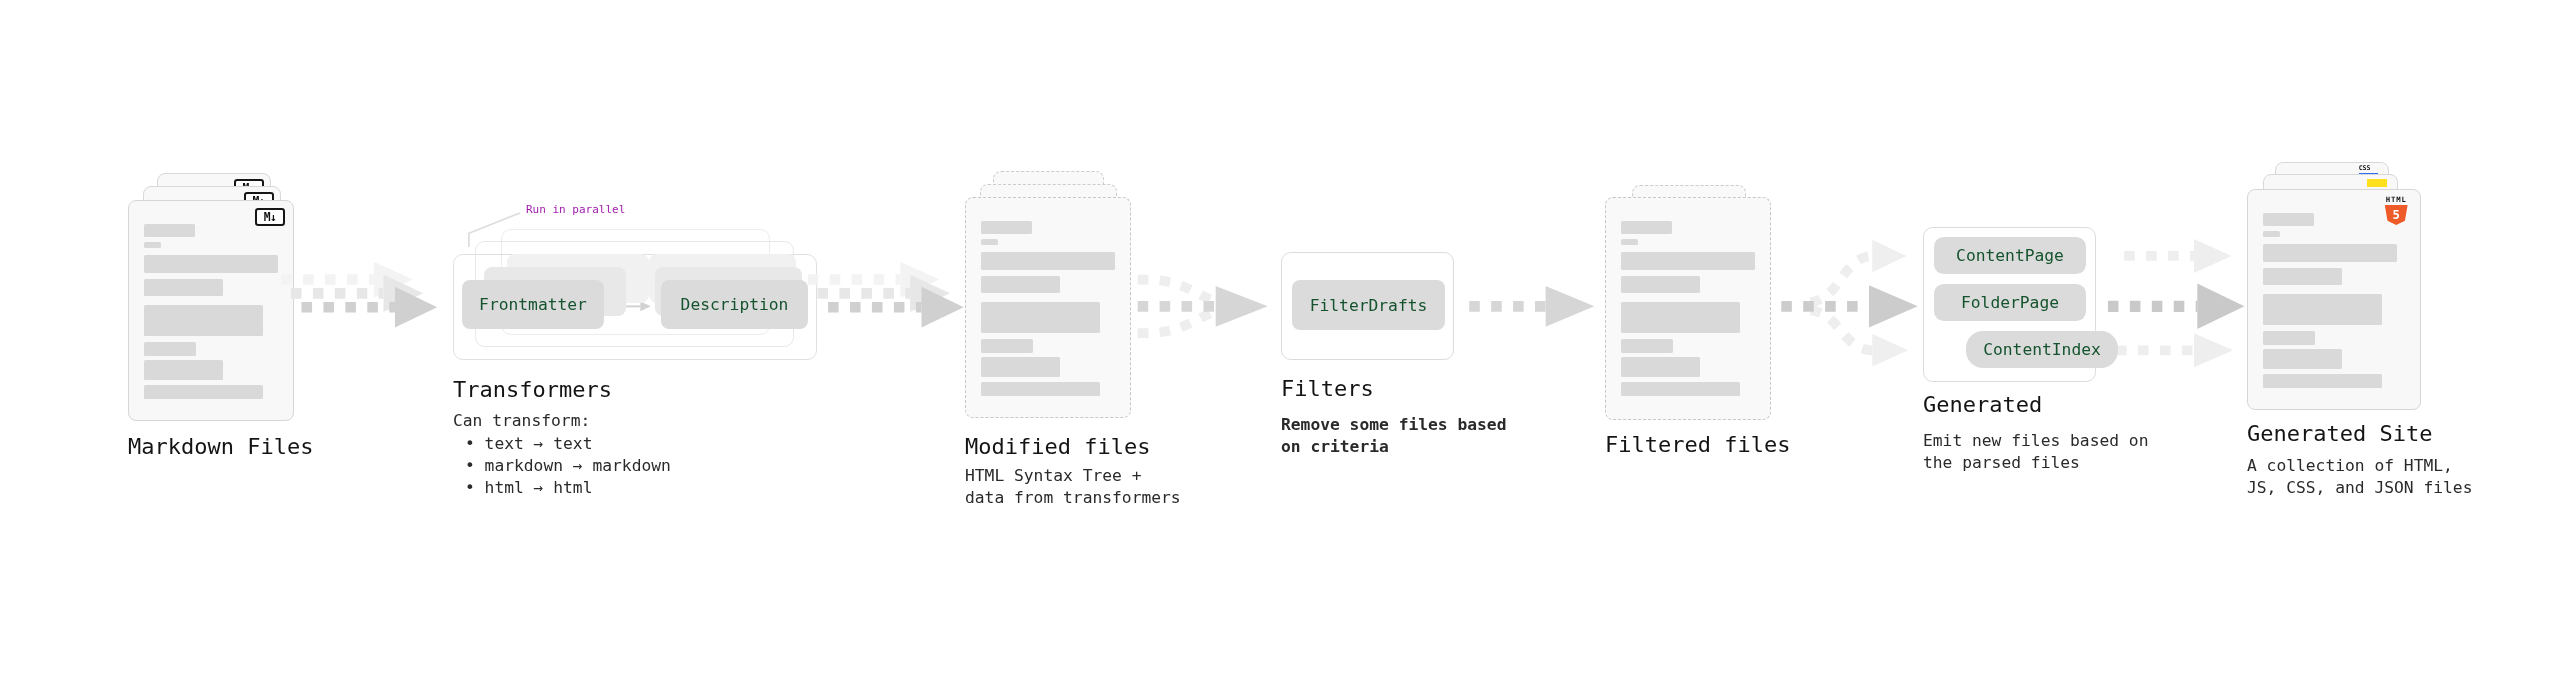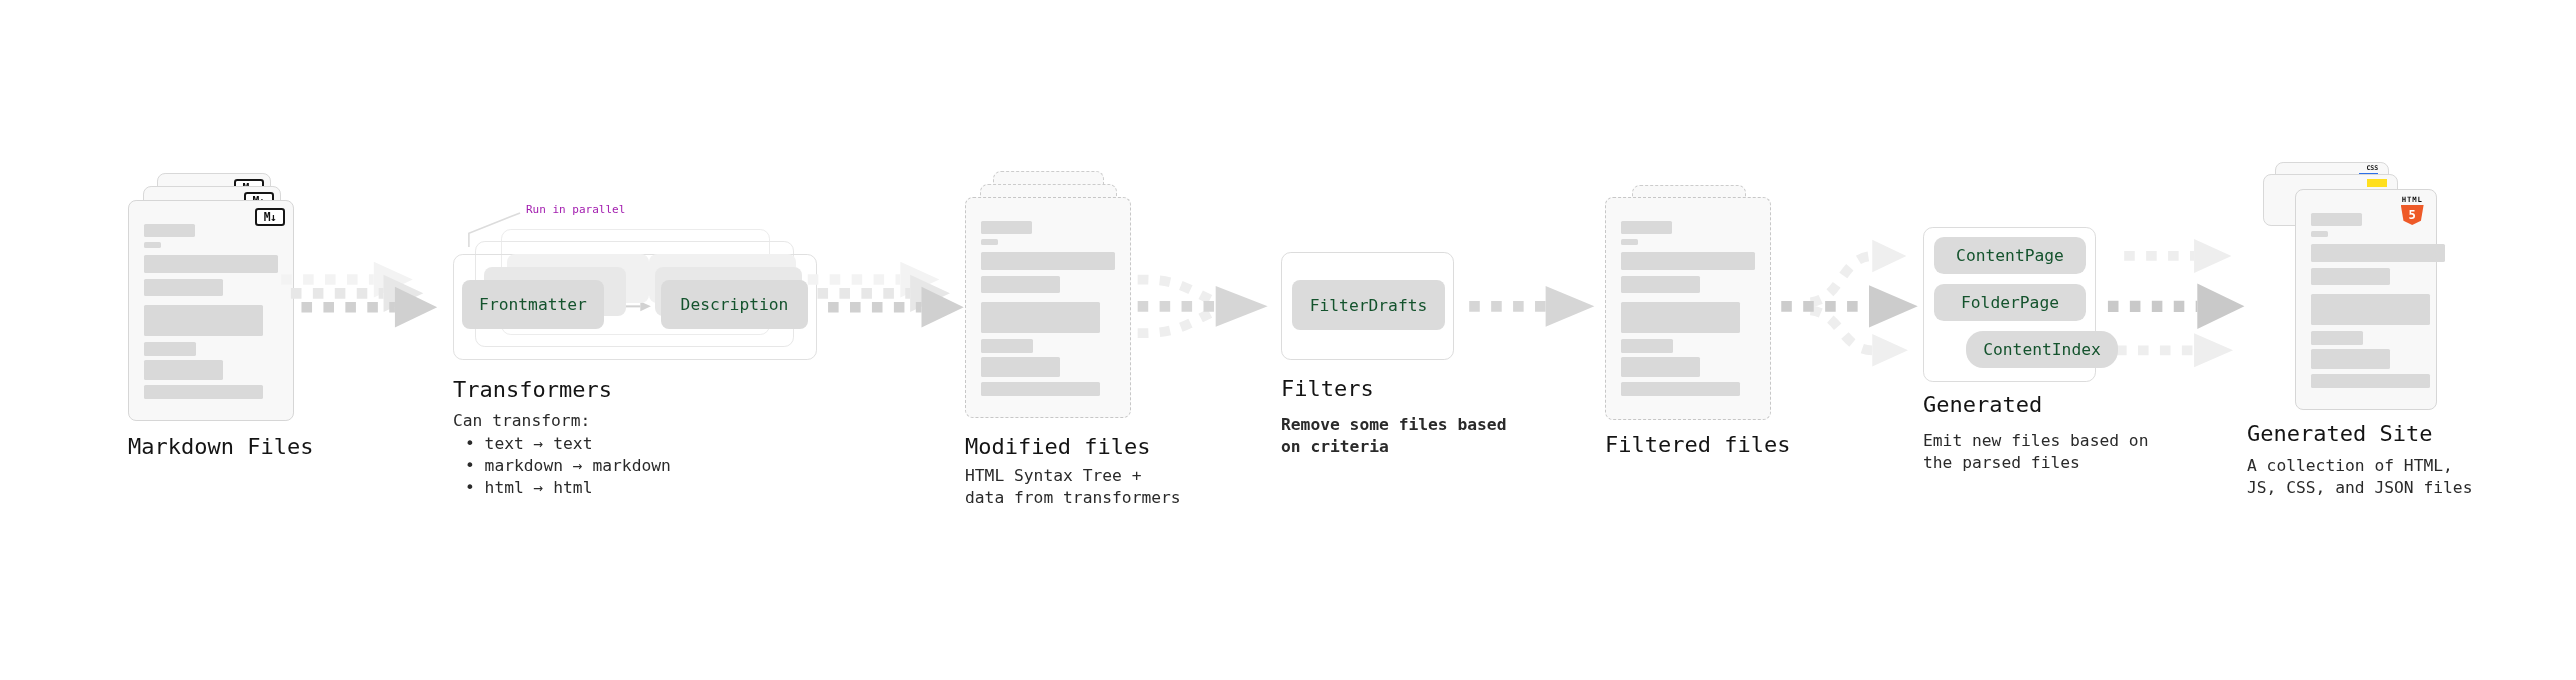--- a/index.html
+++ b/index.html
@@ -22,21 +22,21 @@
   .b4{top:78px;width:79px;height:17px;}
   .b5{top:104px;width:119px;height:31px;}
   .b6{top:141px;width:52px;height:14px;}
   .b7{top:159px;width:79px;height:19.5px;}
   .b8{top:184px;width:119px;height:14px;}
   
   .md-badge{position:absolute;top:6.5px;right:8.1px;width:30px;height:18px;background:#ffffff;
        border:2.4px solid #161616;border-radius:3.3px;box-sizing:border-box;
        display:flex;align-items:center;justify-content:center;
        font-size:11.4px;font-weight:bold;color:#111;letter-spacing:-0.8px;}
-  .css-badge{position:absolute;top:2.4px;right:9.8px;width:19.5px;text-align:right;}
+  .css-badge{position:absolute;top:2.4px;right:9.8px;width:19.5px;text-align:left;}
   .css-badge .txt{font-size:6.5px;font-weight:bold;color:#111;line-height:6.5px;}
   .css-badge .bar-u{height:2.4px;background:#2c6fe8;margin-top:0.8px;}
   .js-badge{position:absolute;top:4.1px;right:9.8px;width:20.3px;height:8.1px;background:#ffdf1e;}
   .html5-badge{position:absolute;top:5.7px;right:9.8px;width:28px;text-align:center;}
   .html5-badge .txt{font-size:7.3px;font-weight:bold;color:#111;letter-spacing:0.8px;line-height:8.1px;}
   .html5-shield{width:23px;height:20.3px;margin:0.8px auto 0;background:#ee5a28;
        clip-path:polygon(0 0,100% 0,88% 80%,50% 100%,12% 80%);
        display:flex;align-items:center;justify-content:center;
        color:#fff;font-size:12.2px;font-weight:bold;}
   
@@ -250,21 +250,21 @@
   <div class="abs">
     <div class="doc-back" style="left:2275px;top:162px;width:114px;">
       <div class="css-badge">
         <div class="txt">CSS</div>
         <div class="bar-u"></div>
       </div>
     </div>
     <div class="doc-back" style="left:2263px;top:174px;width:135px;">
       <div class="js-badge"></div>
     </div>
-    <div class="doc" style="left:2247px;top:189px;width:142px;margin-left:48px;">
+    <div class="doc" style="left:2247px;top:189px;width:174px;">
       <div class="html5-badge">
         <div class="txt">HTML</div>
         <div class="html5-shield">
           <span>5</span>
         </div>
       </div>
       <div class="bar b1"></div>
       <div class="bar b2"></div>
       <div class="bar b3"></div>
       <div class="bar b4"></div>

